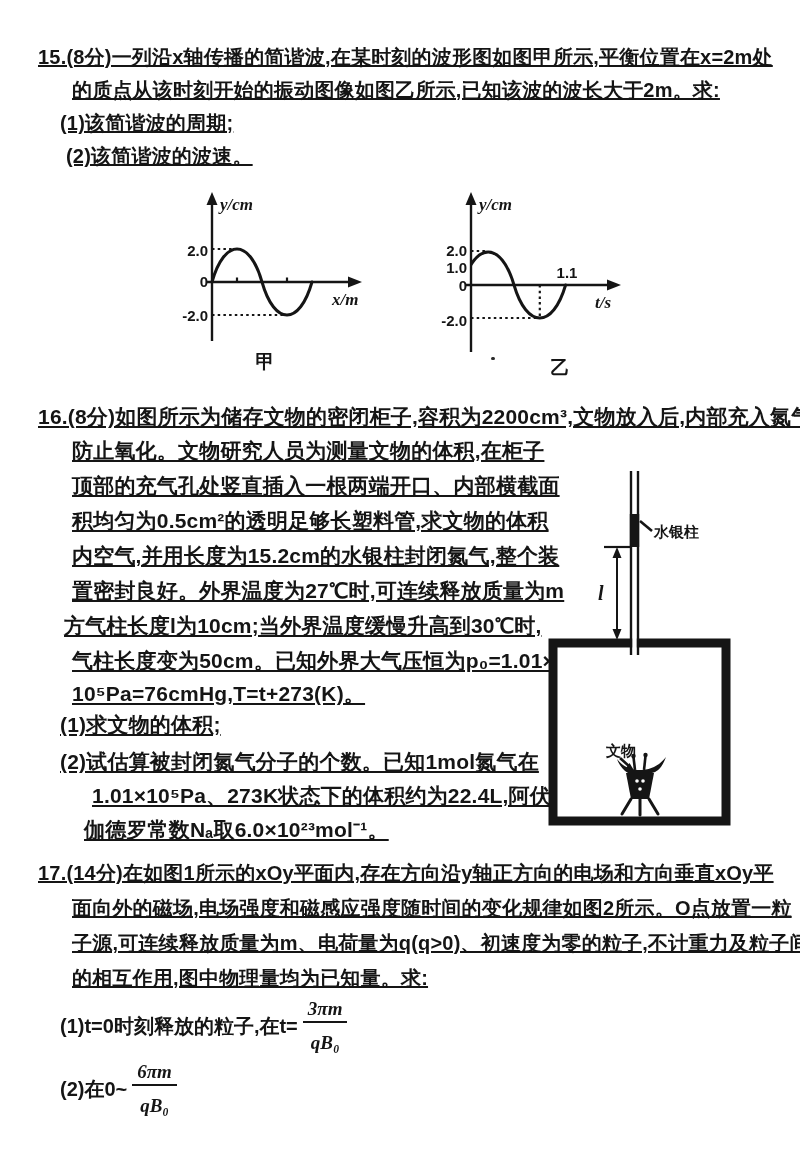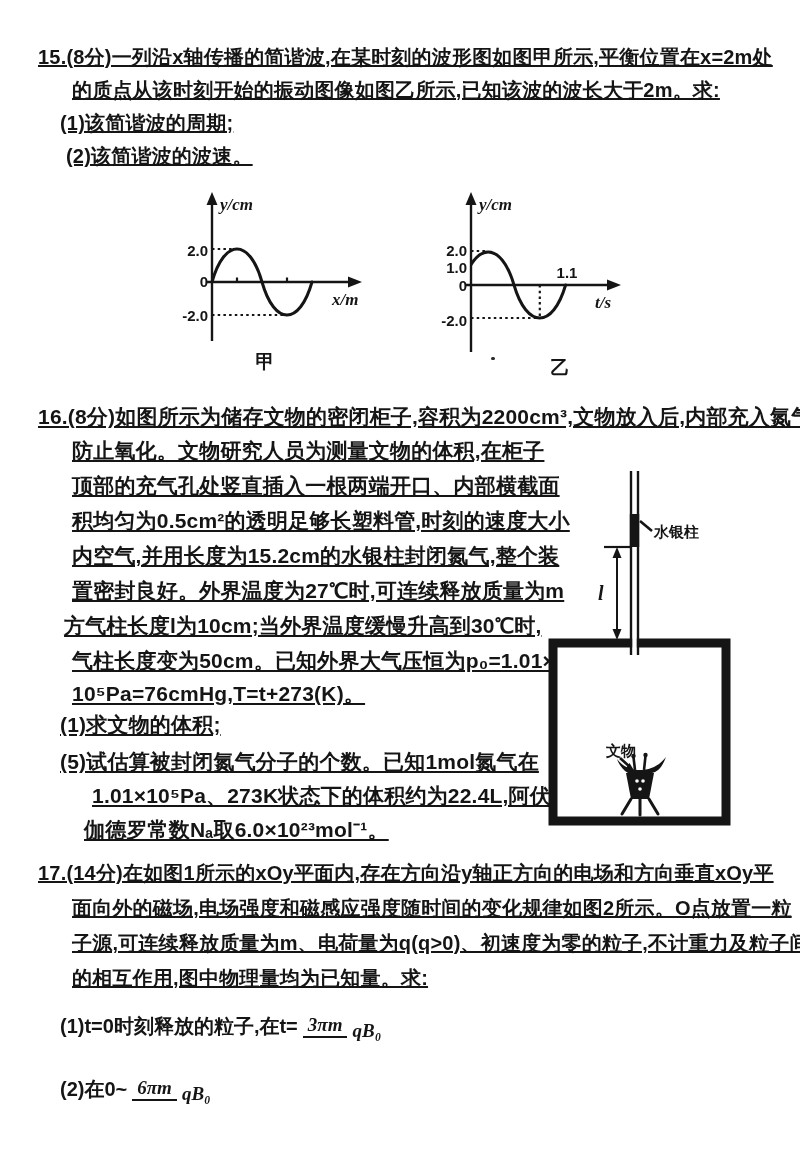--- a/index.html
+++ b/index.html
@@ -11,21 +11,21 @@
   .t{
     position:absolute;white-space:nowrap;font-weight:700;
     font-size:20px;line-height:26px;letter-spacing:0.2px;color:#151515;text-decoration:underline;
   }
   .fs21{font-size:21px;}
   .fracline{
     position:absolute;display:flex;align-items:center;white-space:nowrap;
     font-weight:700;font-size:20px;color:#151515;height:52px;
   }
   .frac{
-    display:inline-flex;flex-direction:row;align-items:center;
+    display:inline-flex;flex-direction:column;align-items:center;
     margin:0 5px;font-family:"Liberation Serif",serif;font-style:italic;
     font-size:19px;line-height:1.15;font-weight:700;
   }
   .frac .num{padding:0 5px 1px 5px;border-bottom:2px solid #151515;}
   .frac .den{padding:1px 5px 0 5px;margin-top:8px;}
   svg{position:absolute;overflow:visible;}
   svg text{font-weight:700;fill:#151515;}
   .axis-num{font-size:15px;font-family:"Liberation Sans",sans-serif;}
   .axis-var{font-size:17px;font-style:italic;font-family:"Liberation Serif",serif;}
   .cap{font-size:19px;font-family:"Liberation Sans",sans-serif;}
@@ -89,28 +89,28 @@
   <text class="axis-num" x="142" y="94" text-anchor="middle">1.1</text>
   <text class="axis-var" x="170" y="124">t/s</text>
   <text class="cap" x="135" y="190" text-anchor="middle">乙</text>
 </svg>
 
 <div class="stray-dot" style="left:491px;top:357px"></div>
 
 <div class="t fs21" style="left:38px;top:404px">16.(8分)如图所示为储存文物的密闭柜子,容积为2200cm³,文物放入后,内部充入氮气</div>
 <div class="t fs21" style="left:72px;top:438px">防止氧化。文物研究人员为测量文物的体积,在柜子</div>
 <div class="t fs21" style="left:72px;top:473px">顶部的充气孔处竖直插入一根两端开口、内部横截面</div>
-<div class="t fs21" style="left:72px;top:508px">积均匀为0.5cm²的透明足够长塑料管,时刻的速度大小</div>
+<div class="t fs21" style="left:72px;top:508px">积均匀为0.5cm²的透明足够长塑料管,求文物的体积</div>
 <div class="t fs21" style="left:72px;top:543px">内空气,并用长度为15.2cm的水银柱封闭氮气,整个装</div>
 <div class="t fs21" style="left:72px;top:578px">置密封良好。外界温度为27℃时,可连续释放质量为m</div>
 <div class="t fs21" style="left:64px;top:613px">方气柱长度l为10cm;当外界温度缓慢升高到30℃时,</div>
 <div class="t fs21" style="left:72px;top:648px">气柱长度变为50cm。已知外界大气压恒为p₀=1.01×</div>
 <div class="t fs21" style="left:72px;top:681px">10⁵Pa=76cmHg,T=t+273(K)。</div>
 <div class="t fs21" style="left:60px;top:712px">(1)求文物的体积;</div>
-<div class="t fs21" style="left:60px;top:749px">(5)试估算被封闭氮气分子的个数。已知1mol氮气在</div>
+<div class="t fs21" style="left:60px;top:749px">(2)试估算被封闭氮气分子的个数。已知1mol氮气在</div>
 <div class="t fs21" style="left:92px;top:783px">1.01×10⁵Pa、273K状态下的体积约为22.4L,阿伏</div>
 <div class="t fs21" style="left:84px;top:817px">伽德罗常数Nₐ取6.0×10²³mol⁻¹。</div>
 
 <svg style="left:540px;top:459px" width="200" height="375" viewBox="0 0 200 375">
 
   <rect x="13" y="184" width="173" height="178" fill="#ffffff" stroke="#151515" stroke-width="9"></rect>
 
   <rect x="92.2" y="12" width="4.6" height="185" fill="#ffffff"></rect>
 
   <line x1="91" y1="12" x2="91" y2="196" stroke="#151515" stroke-width="2.4"></line>

